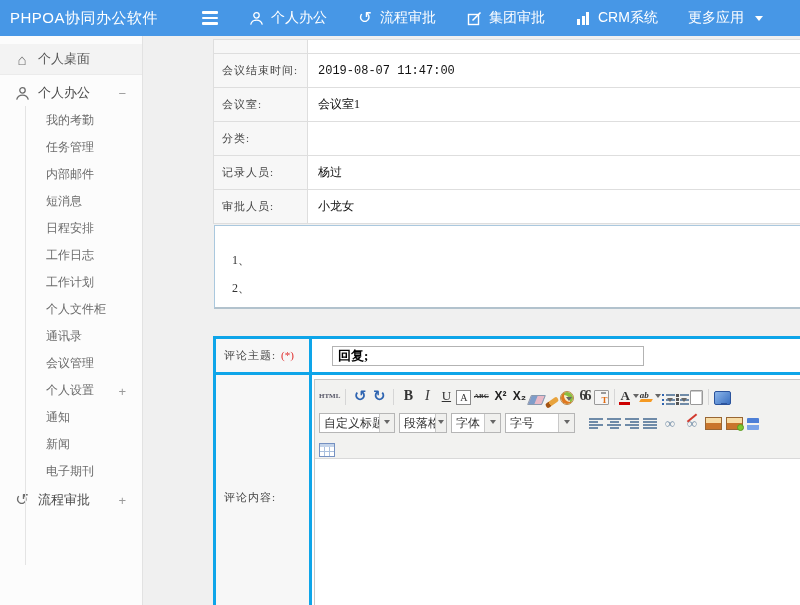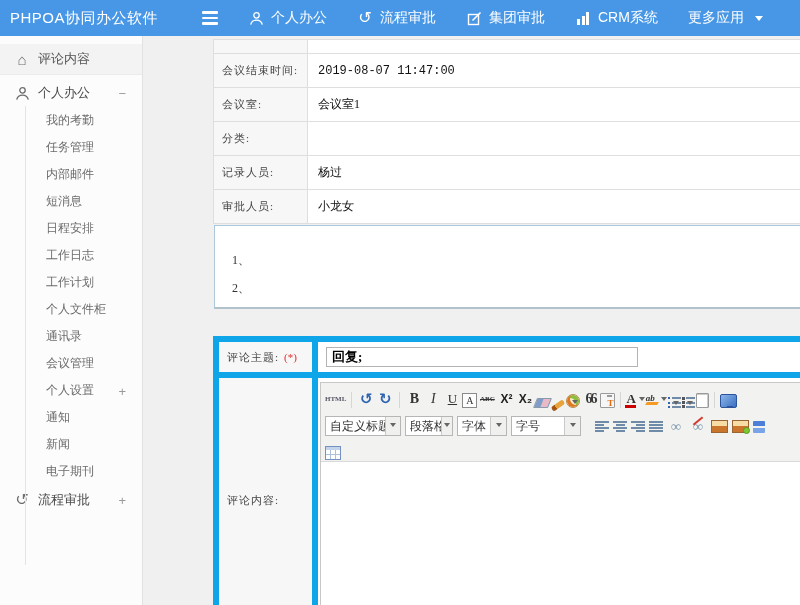--- a/index.html
+++ b/index.html
@@ -40,24 +40,24 @@
   .tbl td{border:1px solid #dedede;overflow:hidden}
   .td-label{width:84px;background:#f7f7f7;font-size:11px;color:#444;padding-left:8px;letter-spacing:1px;font-family:"Liberation Serif","DejaVu Serif",serif}
   .td-value{font-size:12px;color:#111;padding-left:10px;font-family:"Liberation Serif","DejaVu Serif",serif}
   .td-value.mono{font-family:"Liberation Mono","DejaVu Sans Mono",monospace;font-size:12px}
   
   .notes-box{position:absolute;left:214px;top:225px;width:590px;height:84px;box-sizing:border-box;background:#fff;
     border:1px solid #aac8de;border-bottom:2px solid #b2c2cd;padding:20px 0 0 17px;
     font-size:12px;color:#333;line-height:28px}
   
   .tbl2{top:336px;width:600px}
-  .tbl2 td{border:6px solid #0ea5e9}
+  .tbl2 td{border:3px solid #0ea5e9}
   .red{color:#e02b2b;margin-left:5px;letter-spacing:0}
   .subject-input{width:312px;height:20px;box-sizing:border-box;border:1px solid #b3b3b3;background:#fff;
-    font-family:"Liberation Serif","DejaVu Serif",serif;font-weight:bold;font-size:13px;color:#000;padding:0 5px;margin-left:4px}
+    font-family:"Liberation Serif","DejaVu Serif",serif;font-weight:bold;font-size:13px;color:#000;padding:0 5px;margin-left:16px}
   
   .editor{margin:4px 0 0 2px;width:494px;border:1px solid #c7c7c7;background:#fff}
   .ed-toolbar{background:#f2f2f0;border-bottom:1px solid #d9d9d9;padding:1px 4px}
   .ed-row{display:flex;align-items:flex-end}
   .ed-row1{height:24px;gap:1px}
   .ed-row2{height:28px;gap:4px}
   .ed-row3{height:24px}
   .ed-body{height:160px;background:#fff}
   .tb{display:inline-flex;align-items:center;justify-content:center;min-width:18px;height:19px;cursor:pointer;color:#333;position:relative}
   .tbsep{width:1px;height:16px;background:#d6d6d6;margin:0 4px}
@@ -174,21 +174,21 @@
       </div>
     </div>
 </div>
 
 <div class="sidebar">
   <div>
       <div class="sb-item sb-top">
         <span class="nav-ico sb-ico">
           <span class="glyph-home" style="color:#6d6d6d">⌂</span>
         </span>
-        <span>评论内容</span>
+        <span>个人桌面</span>
       </div>
       <div class="sb-item sb-parent">
         <span class="nav-ico sb-ico">
           <svg width="15" height="15" viewBox="0 0 16 16">
             <circle cx="8" cy="4.6" r="2.9" fill="none" stroke="#6d6d6d" stroke-width="1.4"></circle>
             <path d="M1.8 14.5c1-3.8 4.2-4.8 6.2-4.8s5.2 1 6.2 4.8" fill="none" stroke="#6d6d6d" stroke-width="1.4"></path>
           </svg>
         </span>
         <span>个人办公</span>
         <span class="sb-toggle">−</span>

